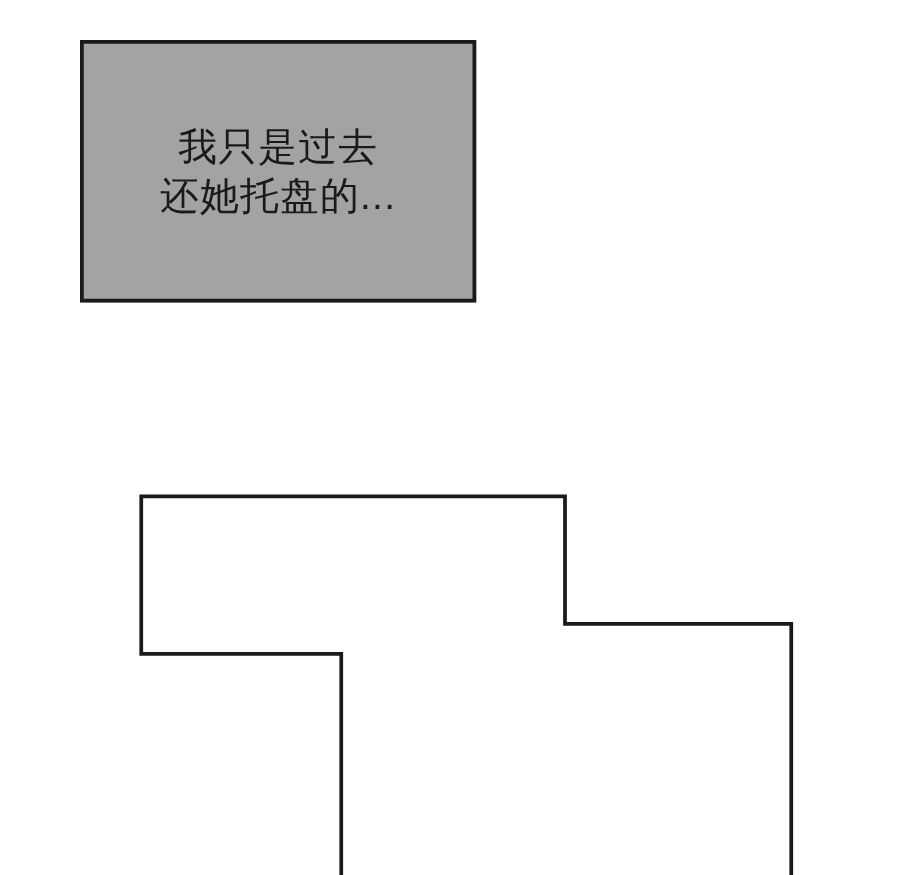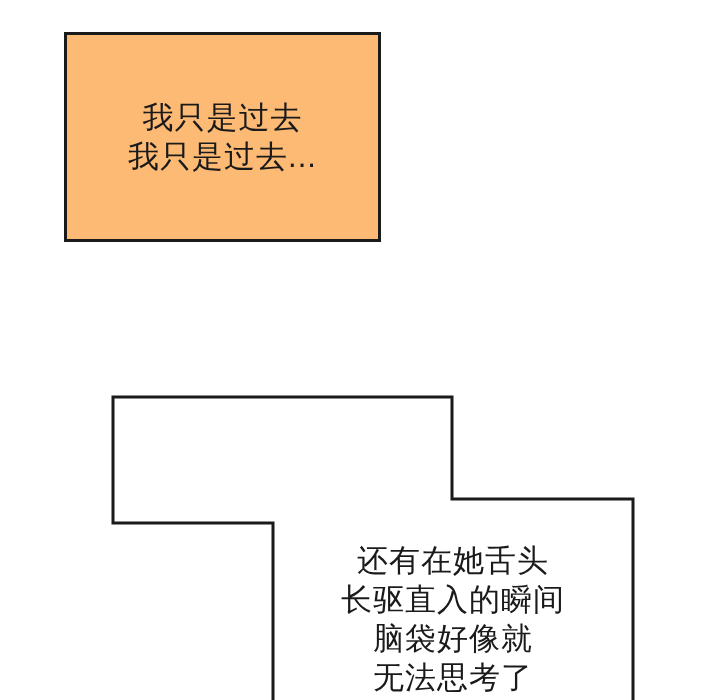--- a/index.html
+++ b/index.html
@@ -18,21 +18,21 @@
   }
   
   .caption-top {
     position: absolute;
     left: 64px;
     top: 32px;
     width: 317px;
     height: 210px;
     box-sizing: border-box;
     border: 3px solid #1a1a1a;
-    background: #fdba74;
+    background: #a3a3a3;
     display: flex;
     flex-direction: column;
     justify-content: center;
     align-items: center;
   }
   .caption-line {
     font-size: 31px;
     line-height: 39px;
     font-weight: 500;
     letter-spacing: 1px;
@@ -62,28 +62,22 @@
     text-align: center;
   }
 </style>
 </head>
 <body>
 
 <div class="page">
 
   <div class="caption-top">
     <div class="caption-line">我只是过去</div>
-    <div class="caption-line">我只是过去...</div>
+    <div class="caption-line">还她托盘的...</div>
   </div>
 
   <svg class="panel-svg" viewBox="0 0 720 700" xmlns="http://www.w3.org/2000/svg" aria-hidden="true">
     <path d="M 273 700 L 273 523 L 113 523 L 113 397 L 452 397 L 452 499 L 633 499 L 633 700" fill="none" stroke="#1a1a1a" stroke-width="3"></path>
   </svg>
 
 
-  <div class="bottom-block">
-    <div class="caption-line">还有在她舌头</div>
-    <div class="caption-line">长驱直入的瞬间</div>
-    <div class="caption-line">脑袋好像就</div>
-    <div class="caption-line">无法思考了</div>
-  </div>
 
 </div>
 
 </body></html>

